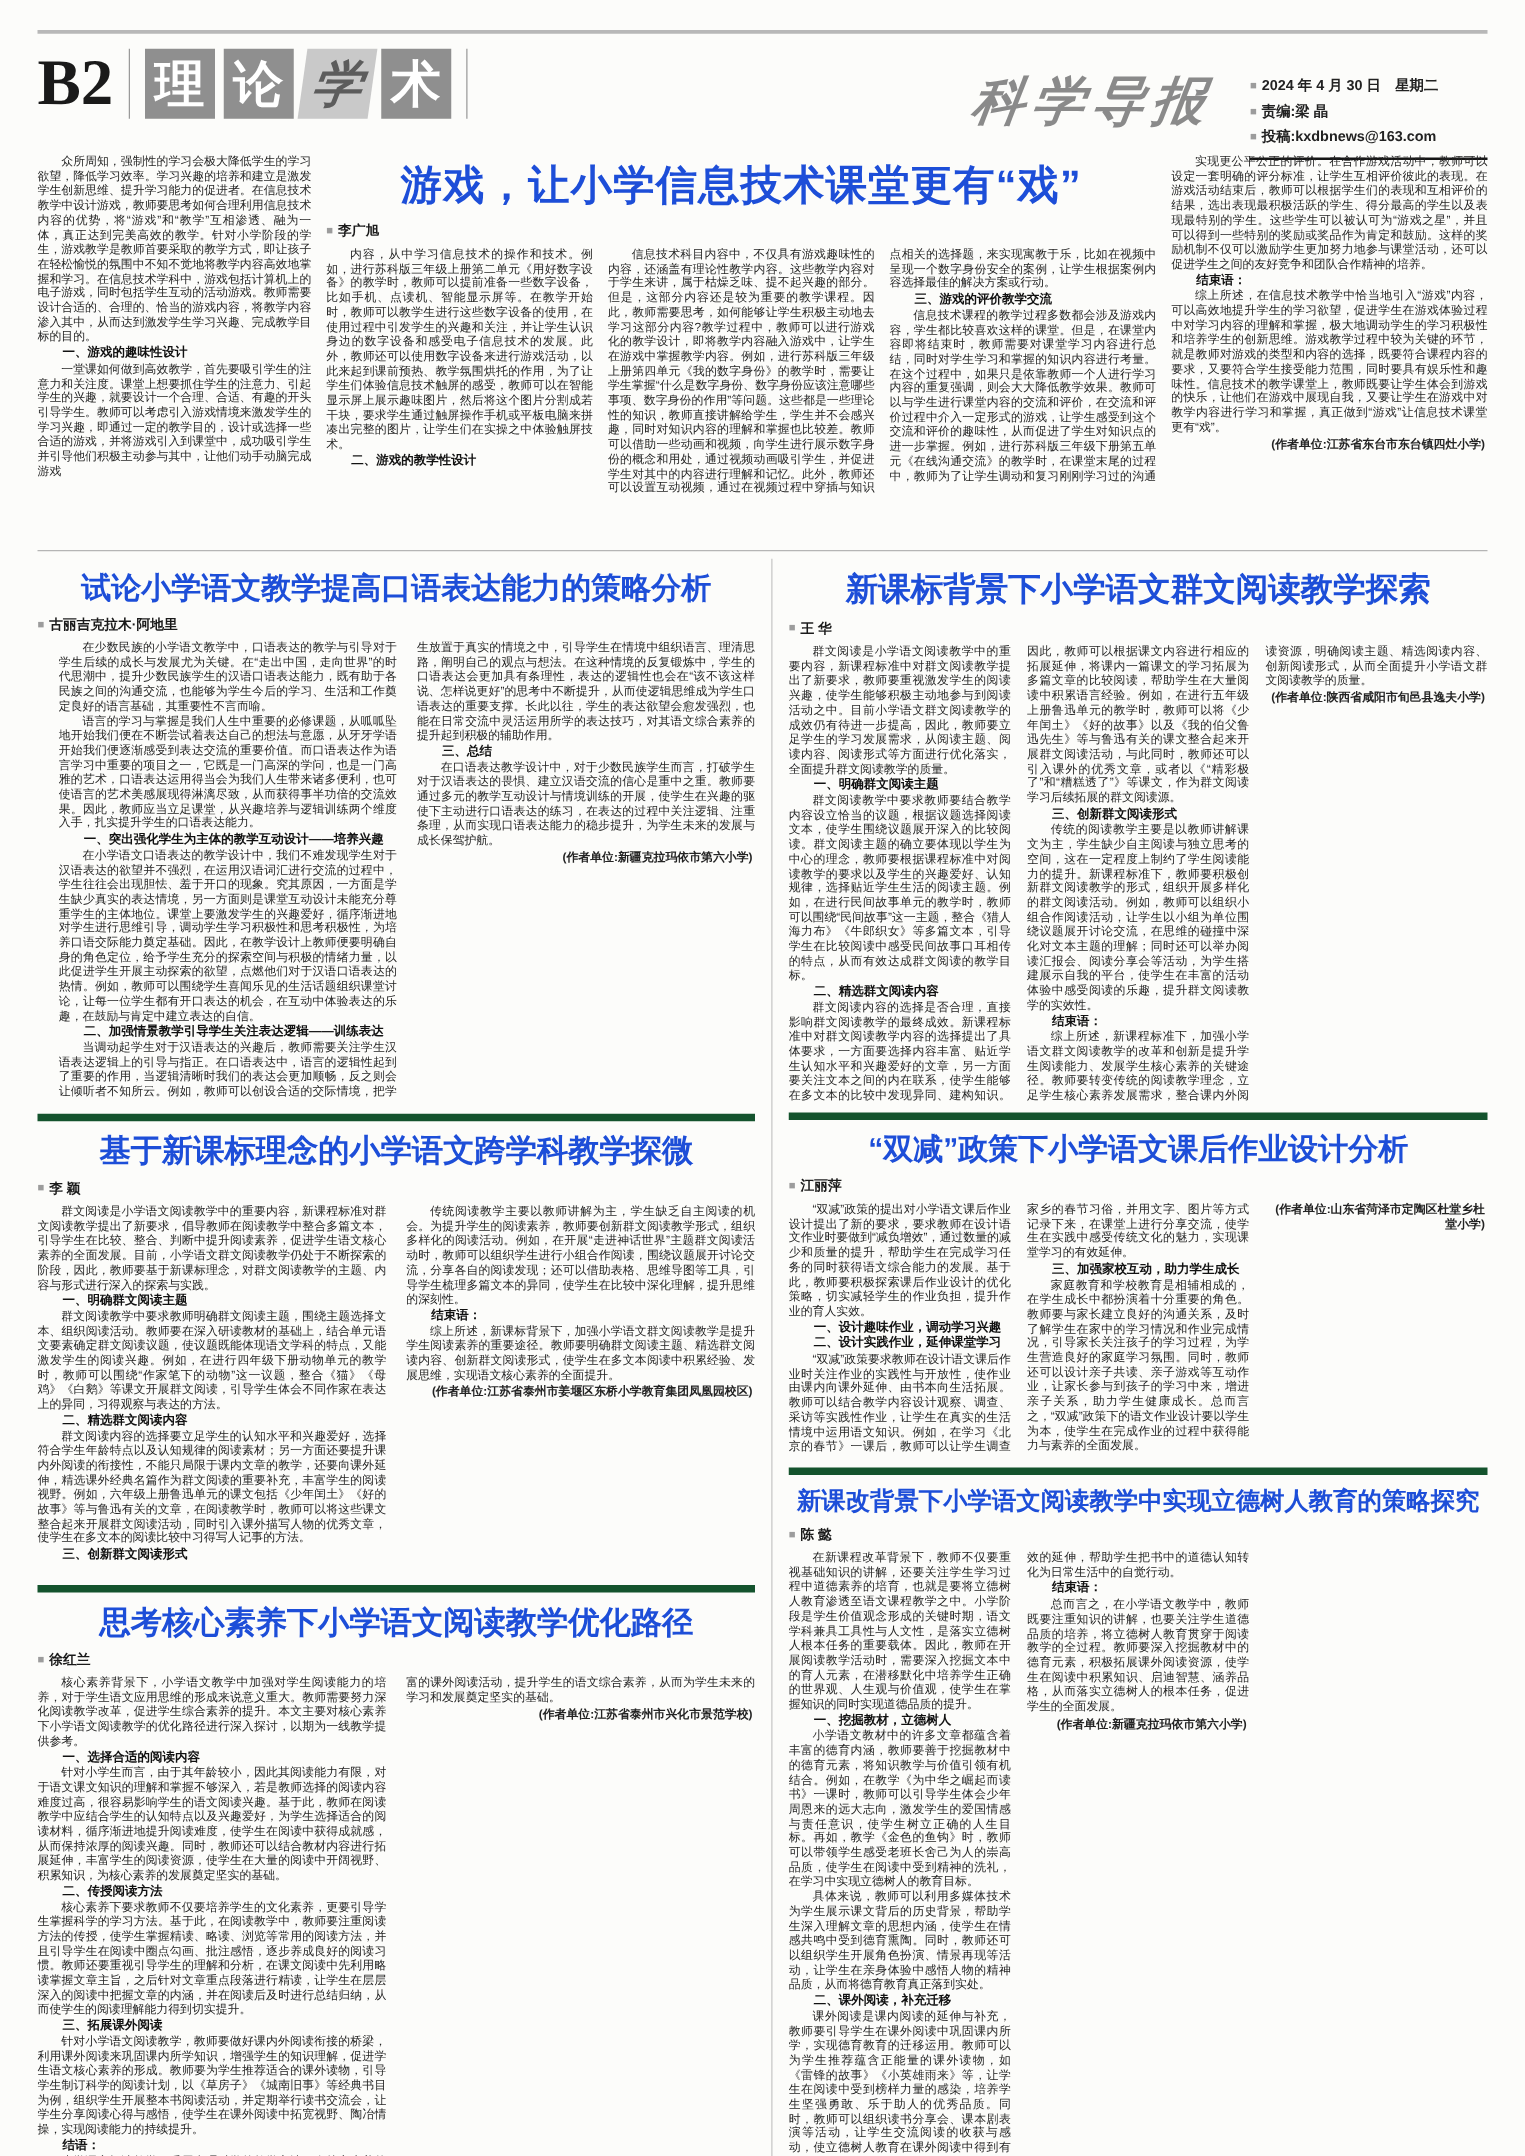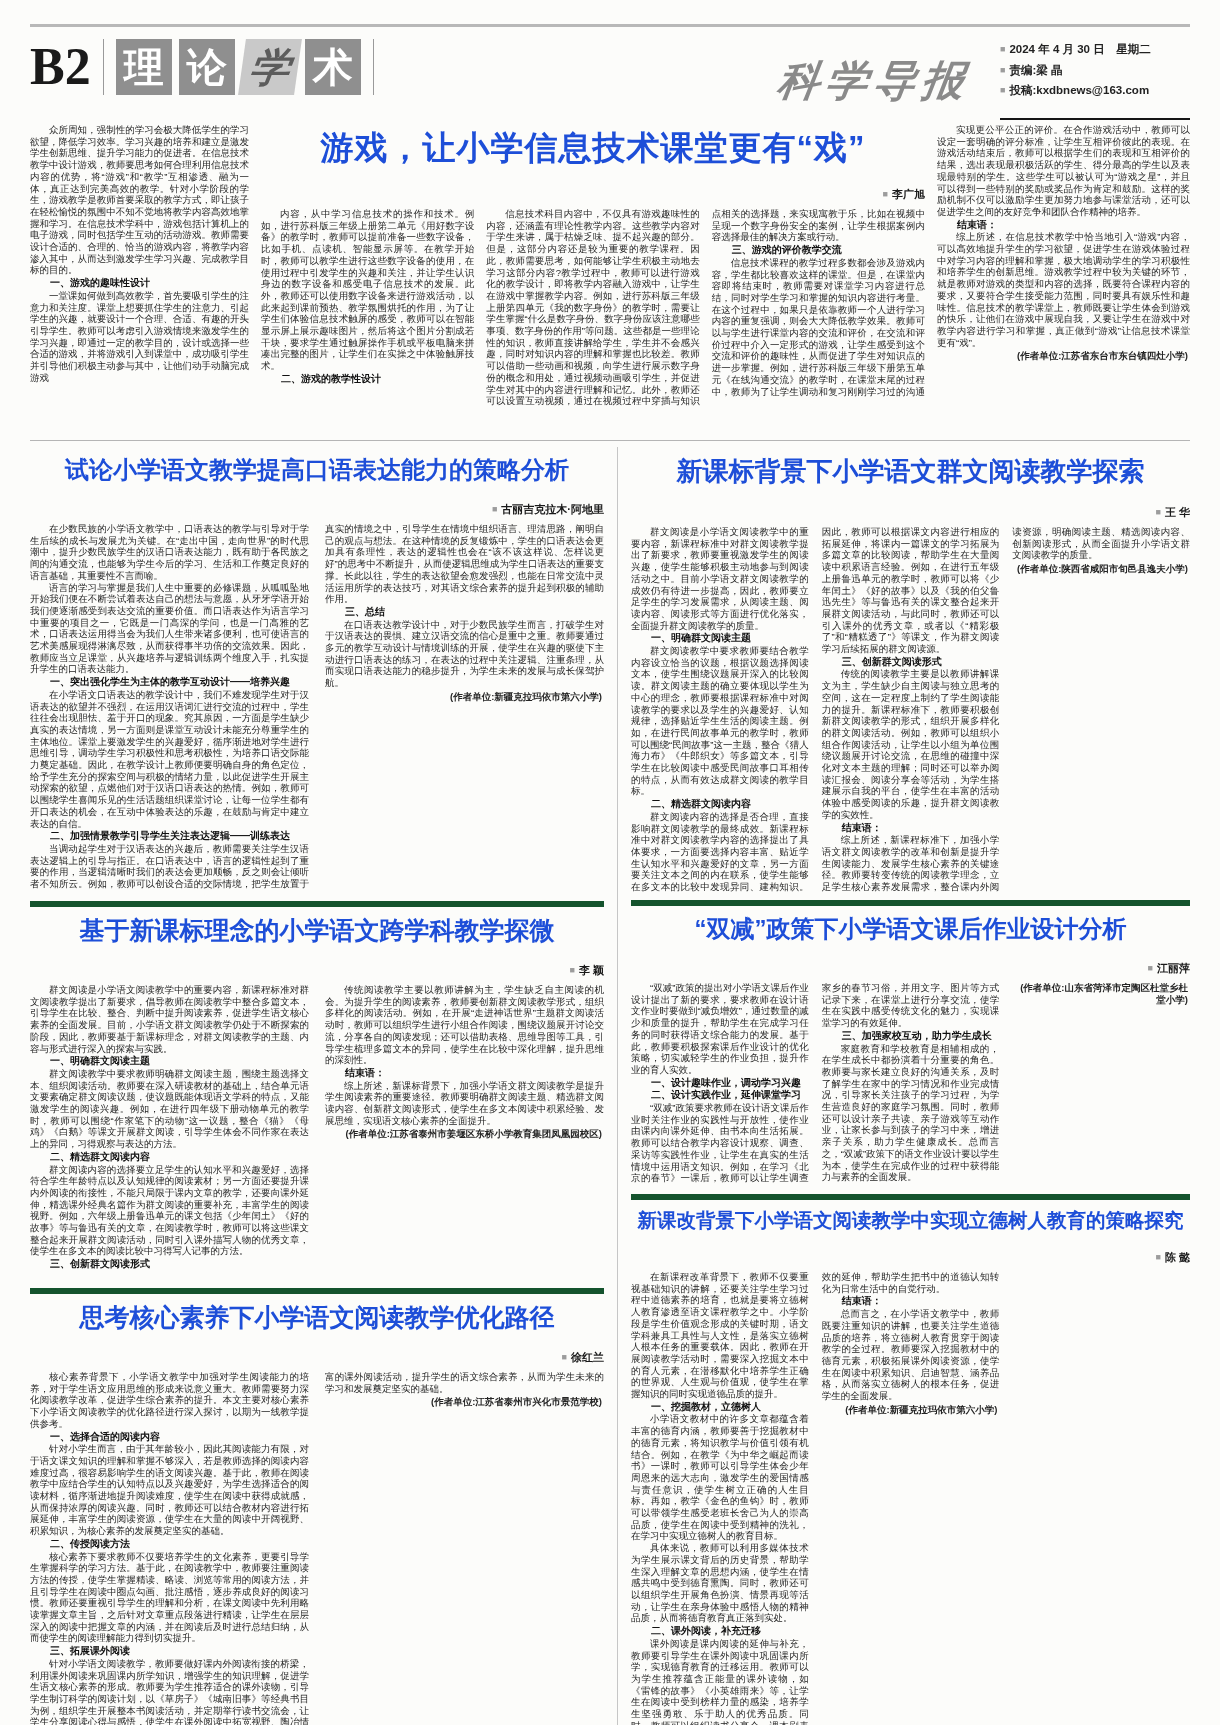--- a/index.html
+++ b/index.html
@@ -13,26 +13,26 @@
   .page-no{font-family:"Liberation Serif",serif;font-size:52px;font-weight:bold;line-height:1;}
   .sec-boxes{display:flex;gap:7px;border-left:1px solid #9a9a9a;border-right:1px solid #9a9a9a;padding:0 12px;}
   .sec-box{width:56px;height:56px;background:#8f8f8f;color:#fff;font-size:40px;font-weight:bold;
            display:flex;align-items:center;justify-content:center;}
   .sec-box.alt{background:#c9c9c9;color:#5c5c5c;font-family:"DejaVu Serif",serif;
                font-style:italic;transform:skewX(-8deg);}
   .right-head{display:flex;align-items:flex-start;gap:30px;}
   .masthead-logo{font-family:"DejaVu Serif",serif;font-size:42px;color:#8a8a8a;font-weight:bold;
                  font-style:italic;letter-spacing:6px;transform:skewX(-8deg);margin-top:14px;}
   .pub-info{font-size:11.5px;font-weight:bold;line-height:1.8;color:#222;
-            border-bottom:2px solid #151515;padding-bottom:17px;margin-top:0;min-width:190px;}
+            border-bottom:2px solid #151515;padding-bottom:5px;margin-top:20px;min-width:190px;}
   .sq{color:#9c9c9c;font-size:9px;margin-right:4px;vertical-align:1px;}
 
   
   .a-title{text-align:center;font-weight:bold;color:#1d4ed8;}
-  .byline{text-align:right;font-size:11px;font-weight:bold;margin:16px 0 6px;}
+  .byline{text-align:left;font-size:11px;font-weight:bold;margin:6px 0 6px;}
   .body-cols{text-align:justify;font-size:9.5px;line-height:11.7px;color:#242424;
              column-fill:auto;overflow:hidden;}
   .para{text-indent:2em;}
   .sec-h{text-indent:2em;font-weight:bold;font-size:10px;color:#111;margin:1px 0;}
   .affil{text-align:right;font-weight:bold;padding-right:2px;margin-top:2px;}
 
   
   .a1-wrap{margin-top:8px;border-bottom:1px solid #b5b5b5;padding-bottom:24px;}
   .a1{display:flex;gap:12px;}
   .a1-side{height:292px;}
@@ -45,21 +45,21 @@
   
   .lower{display:flex;margin-top:6px;}
   .col-left{width:574px;padding-right:13px;}
   .col-right{flex:1;min-width:0;border-left:1px solid #c6c6c6;padding-left:13px;}
   .art{padding:7px 0 6px;}
   .art + .art{border-top:6px solid #14532d;}
   .t-a2{font-size:24px;} .t-a3{font-size:26px;} .t-a4{font-size:25px;}
   .t-a5{font-size:24px;} .t-a6{font-size:25px;} .t-a7{font-size:19.5px;}
   .cols2w{columns:2;column-gap:16px;}
   .cols3n{columns:3;column-gap:13px;}
-  .h-a2{height:372px;} .h-a3{height:368px;} .h-a4{height:298px;}
+  .h-a2{height:372px;margin-left:17px;} .h-a3{height:368px;} .h-a4{height:298px;}
   .h-a5{height:206px;} .h-a6{height:410px;} .h-a7{height:497px;}
 </style>
 </head>
 <body>
 
 <div class="page">
 
   <div class="masthead-row">
     <div class="brand">
       <div class="page-no">B2</div>

